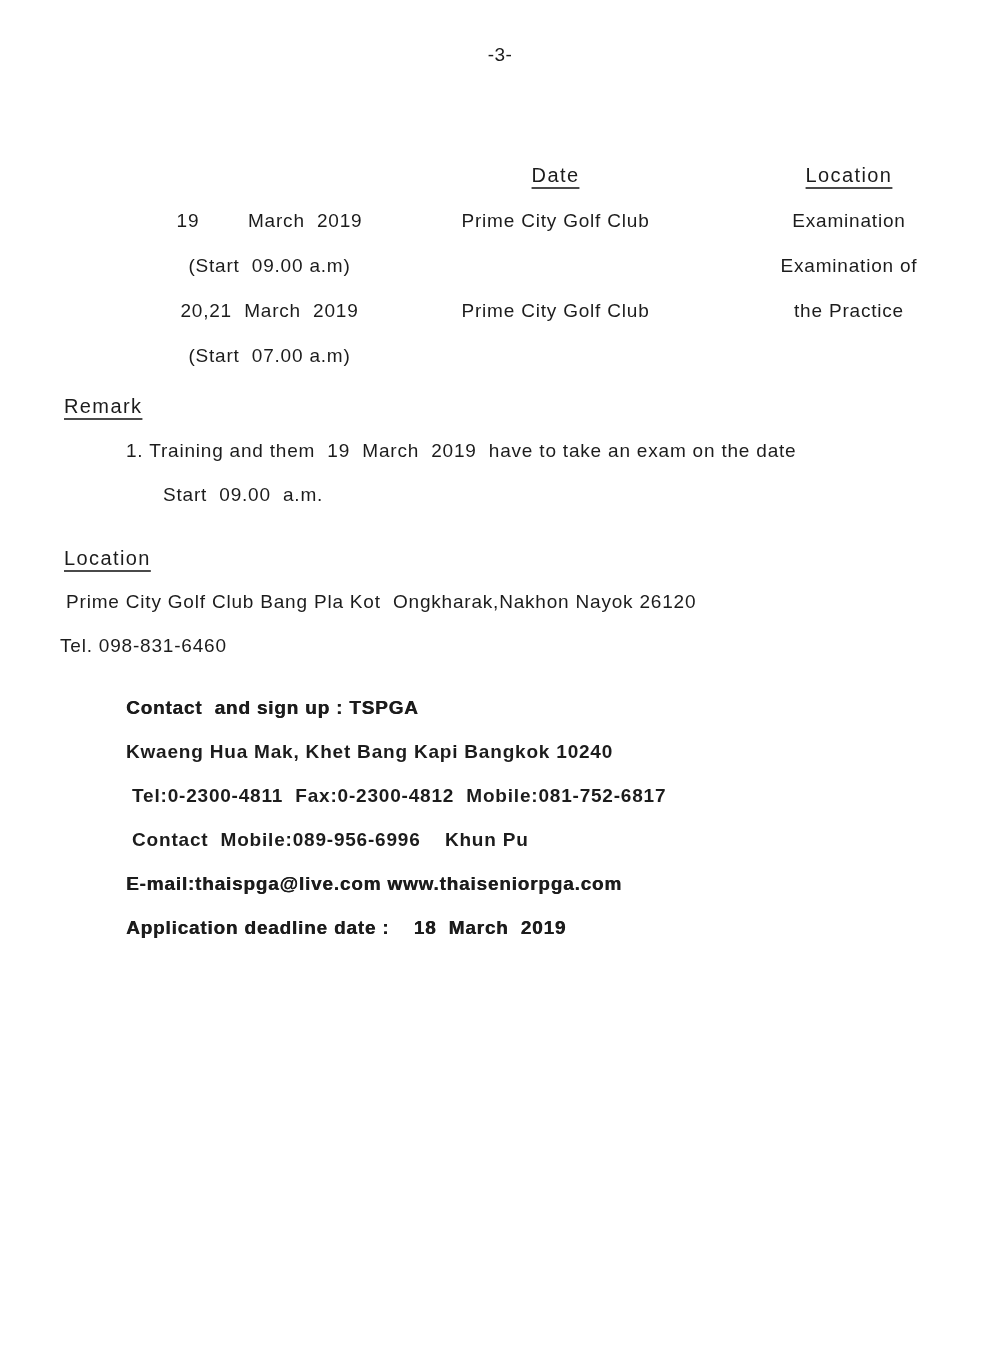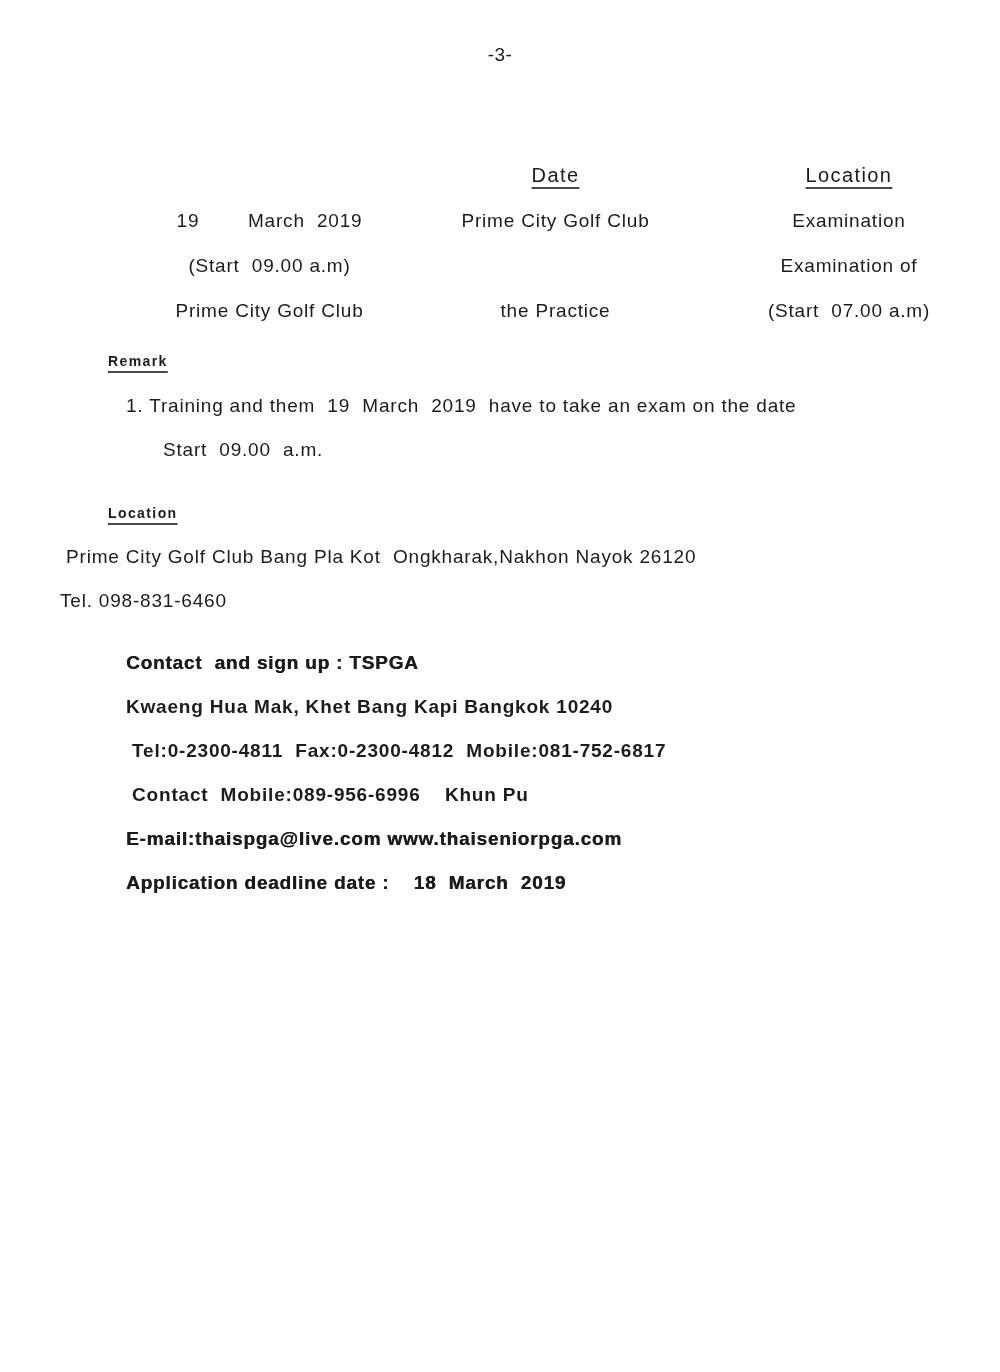--- a/index.html
+++ b/index.html
@@ -47,23 +47,23 @@
     text-align: center;
   }
   .cell {
     white-space: pre-wrap;
   }
   .th {
     font-size: 20px;
     letter-spacing: 1.4px;
   }
   .section-heading {
-    margin: 0 0 0 108px;
-    font-size: 14px;
-    font-weight: bold;
+    margin: 0 0 0 64px;
+    font-size: 20px;
+    font-weight: normal;
     line-height: 22px;
     letter-spacing: 1.4px;
   }
   .remark-heading { margin-top: 17px; }
   .remark-block {
     margin: 12px 0 0 126px;
     line-height: 44px;
   }
   .line {
     white-space: pre-wrap;
@@ -97,20 +97,21 @@
     <div class="cell th"><span class="underlined">Location</span></div>
 
     <div class="cell">19        March  2019</div>
     <div class="cell">Prime City Golf Club</div>
 
     <div class="cell">Examination</div>
     <div class="cell">(Start  09.00 a.m)</div>
     <div class="cell"></div>
 
     <div class="cell">Examination of</div>
+    <div class="cell">20,21  March  2019</div>
     <div class="cell">Prime City Golf Club</div>
 
     <div class="cell">the Practice</div>
     <div class="cell">(Start  07.00 a.m)</div>
     <div class="cell"></div>
   </div>
 
   <h2 class="section-heading remark-heading underlined">Remark</h2>
   <div class="remark-block">
     <div class="line">1. Training and them  19  March  2019  have to take an exam on the date</div>

